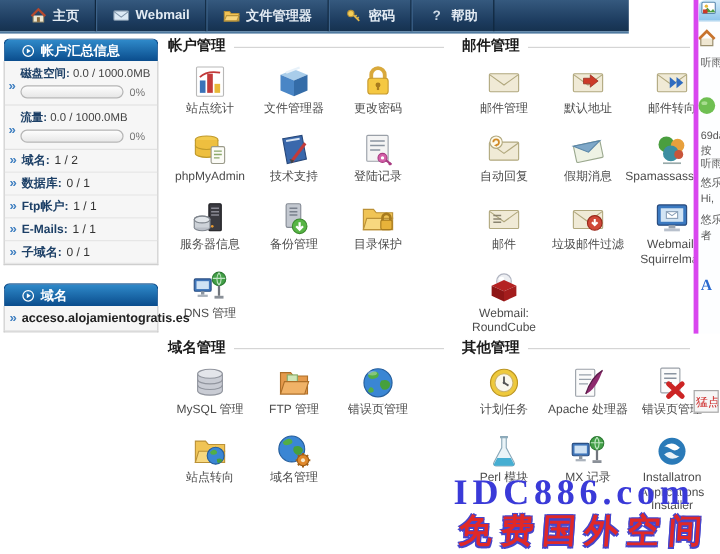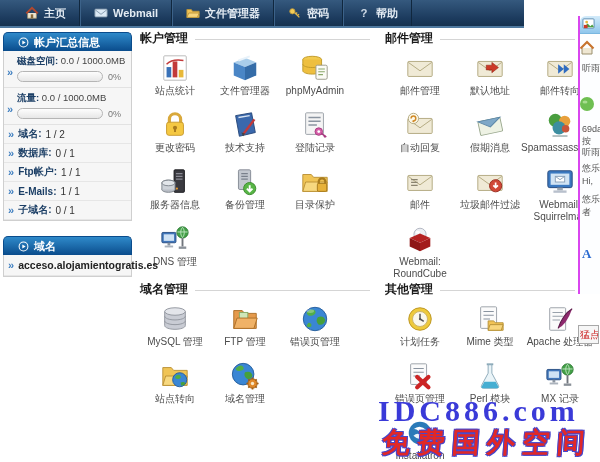--- a/index.html
+++ b/index.html
@@ -51,22 +51,22 @@
   .sec-title{display:flex;align-items:center;gap:7px;height:14px;font-size:12px;font-weight:bold;color:#1a1a1a}
   .sec-title::after{content:"";flex:1;height:1px;background:#d5d5d5;margin-top:3px}
   .grid{display:grid;grid-template-columns:70px 70px 70px;grid-auto-rows:57px;margin-top:6px}
   .gi{display:flex;flex-direction:column;align-items:center;padding-top:2px;cursor:pointer}
   .gicon{width:30px;height:30px;display:inline-flex}
   .gicon svg{width:30px;height:30px}
   .gi-label{width:86px;margin:2px -8px 0;font-size:10px;line-height:1.15;color:#4c4c4c;
     text-align:center;white-space:pre-line}
 
   
-  .widget{position:absolute;left:578px;top:16px;width:22px;height:278px;z-index:30;overflow:hidden;
-    background:#fdfeff;border-left:2px solid #d946ef;box-sizing:border-box}
+  .widget{position:absolute;left:578px;top:0;width:22px;height:278px;z-index:30;overflow:hidden;
+    background:#fdfeff;border-left:4px solid #d946ef;box-sizing:border-box}
   .widget-header{height:17px;background:linear-gradient(#d3ebfa,#8fc6ec);border-radius:6px 0 0 0;
     border-bottom:1px solid #79b7e0;display:flex;align-items:center;padding-left:2px}
   .widget-header svg{width:13px;height:13px}
   .frag{position:absolute;left:2px;font-size:9px;color:#555;white-space:nowrap}
   .frag-big{font-size:13px;color:#2a6ad0;font-weight:bold;font-family:"Liberation Serif",serif}
   .wicon{position:absolute;left:-1px}
   .wicon svg{width:16px;height:16px}
   .widget-action{position:absolute;left:578px;top:325px;width:21px;height:19px;z-index:30;overflow:hidden;
     background:#f6f6f6;border:1px solid #a8a8a8;color:#cc2222;font-size:10px;display:flex;
     align-items:center;padding-left:1px;box-sizing:border-box;cursor:pointer;white-space:nowrap}
@@ -239,39 +239,39 @@
               <path d="M4 10v14l12 5V15z" fill="#4a86c6"></path>
               <path d="M28 10v14l-12 5V15z" fill="#346ca8"></path>
               <path d="M9 8l12-4.5" stroke="#e8f2fa" stroke-width="2" fill="none"></path>
             </svg>
           </span>
     <span class="gi-label">文件管理器</span>
   </div>
         <div class="gi">
     <span class="gicon">
             <svg viewBox="0 0 32 32">
+              <path d="M10 14v-4a6 6 0 0 1 12 0v4" fill="none" stroke="#d9a93c" stroke-width="3.4"></path>
+              <rect x="7" y="13" width="18" height="14" rx="2.5" fill="#f5c842" stroke="#c79a2e"></rect>
+              <circle cx="16" cy="19" r="2.2" fill="#a87b1e"></circle>
+              <rect x="15" y="19" width="2" height="4.5" fill="#a87b1e"></rect>
+            </svg>
+          </span>
+    <span class="gi-label">更改密码</span>
+  </div>
+        <div class="gi">
+    <span class="gicon">
+            <svg viewBox="0 0 32 32">
               <ellipse cx="13" cy="7" rx="10" ry="3.5" fill="#f2ca4e" stroke="#c09a2a"></ellipse>
               <path d="M3 7v12c0 1.9 4.5 3.5 10 3.5s10-1.6 10-3.5V7" fill="#eebf3f" stroke="#c09a2a"></path>
               <path d="M3 12c0 1.9 4.5 3.5 10 3.5s10-1.6 10-3.5" fill="none" stroke="#c09a2a"></path>
               <rect x="17" y="13" width="12" height="15" rx="1.5" fill="#fbfbf6" stroke="#9a9a8a"></rect>
               <path d="M19.5 17h7M19.5 20h7M19.5 23h5" stroke="#8aa86a" stroke-width="1.2"></path>
             </svg>
           </span>
     <span class="gi-label">phpMyAdmin</span>
-  </div>
-        <div class="gi">
-    <span class="gicon">
-            <svg viewBox="0 0 32 32">
-              <path d="M10 14v-4a6 6 0 0 1 12 0v4" fill="none" stroke="#d9a93c" stroke-width="3.4"></path>
-              <rect x="7" y="13" width="18" height="14" rx="2.5" fill="#f5c842" stroke="#c79a2e"></rect>
-              <circle cx="16" cy="19" r="2.2" fill="#a87b1e"></circle>
-              <rect x="15" y="19" width="2" height="4.5" fill="#a87b1e"></rect>
-            </svg>
-          </span>
-    <span class="gi-label">更改密码</span>
   </div>
         <div class="gi">
     <span class="gicon">
             <svg viewBox="0 0 32 32">
               <path d="M6 6l17-3 4 21-17 4z" fill="#3a68ac" stroke="#26477a"></path>
               <path d="M9 8l12-2" stroke="#d8e4f2" stroke-width="1.6"></path>
               <path d="M26 10L14 26" stroke="#c23a3a" stroke-width="2.6"></path>
               <path d="M12 24l2 4 2-3z" fill="#444"></path>
             </svg>
           </span>
@@ -533,31 +533,20 @@
         <div class="gi">
     <span class="gicon">
             <svg viewBox="0 0 32 32">
               <circle cx="16" cy="16" r="12" fill="#eec93c" stroke="#bb9420"></circle>
               <circle cx="16" cy="16" r="8" fill="#faf7ec" stroke="#cbb26a"></circle>
               <path d="M16 10.5V16l4 2.5" fill="none" stroke="#555" stroke-width="1.6"></path>
               <circle cx="16" cy="16" r="1.2" fill="#555"></circle>
             </svg>
           </span>
     <span class="gi-label">计划任务</span>
-  </div>
-        <div class="gi">
-    <span class="gicon">
-            <svg viewBox="0 0 32 32">
-              <rect x="6" y="3" width="17" height="23" rx="1" fill="#fbfbfb" stroke="#9aa0a8"></rect>
-              <path d="M9 8h11M9 12h11M9 16h7" stroke="#8a94a0" stroke-width="1.3"></path>
-              <path d="M14 18h6l1.5 2H30v8H14z" fill="#f2c355" stroke="#b8933a"></path>
-              <path d="M14 28l2-6h14l-2 6z" fill="#f8d67d" stroke="#b8933a"></path>
-            </svg>
-          </span>
-    <span class="gi-label">Mime 类型</span>
   </div>
         <div class="gi">
     <span class="gicon">
             <svg viewBox="0 0 32 32">
               <rect x="5" y="4" width="17" height="24" rx="1" fill="#fbfbfb" stroke="#9aa0a8"></rect>
               <path d="M8 9h11M8 13h11M8 17h8" stroke="#99a2ac" stroke-width="1.2"></path>
               <path d="M29 5q-9 5-15 21 9-4 15-21z" fill="#8e2a6e"></path>
               <path d="M29 5q-10 6-15 21" fill="none" stroke="#5a1a48" stroke-width="1.2"></path>
             </svg>
           </span>

